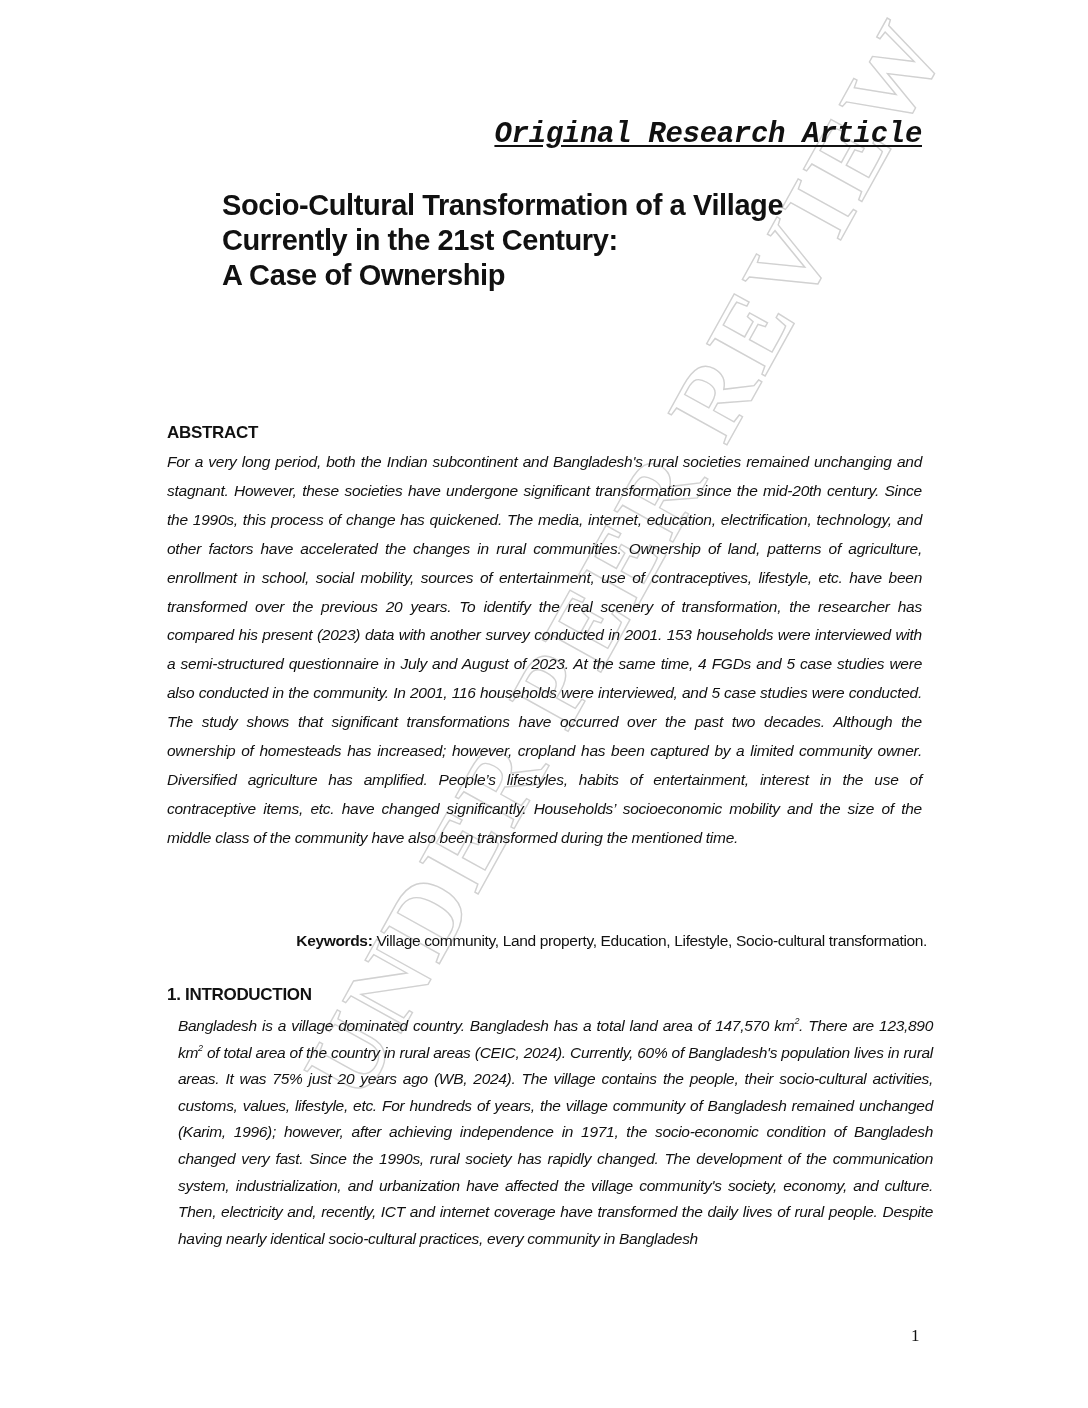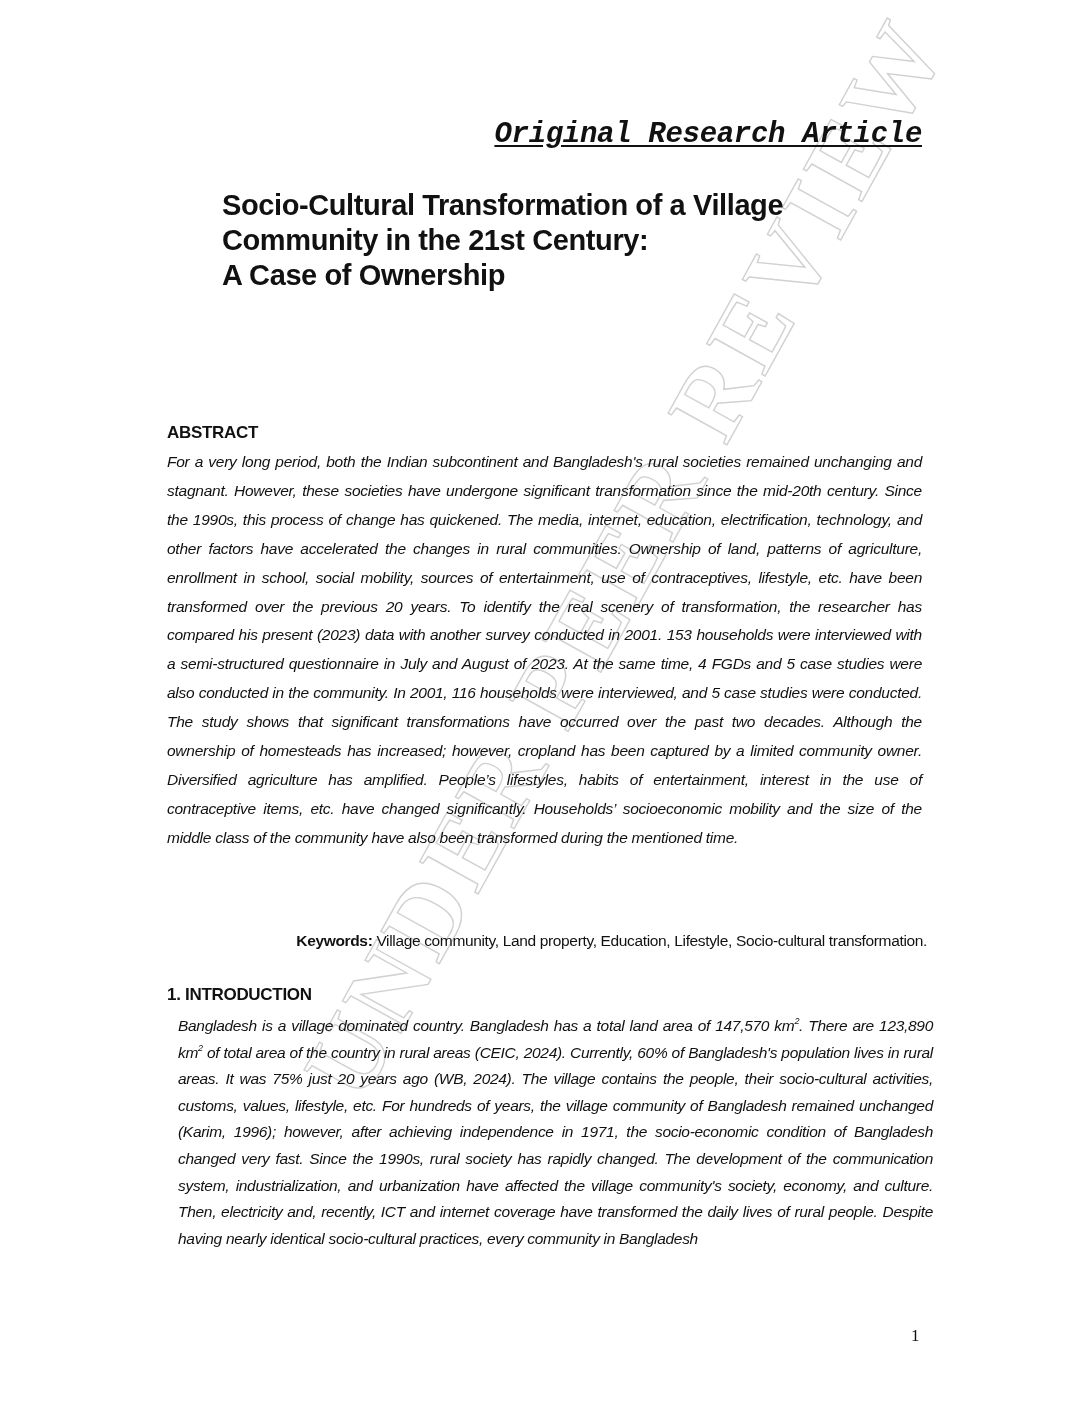--- a/index.html
+++ b/index.html
@@ -50,21 +50,21 @@
 <body>
 
 <div class="page">
 
   <div class="watermark">UNDER PEER REVIEW</div>
 
   <div class="article-type">Original Research Article</div>
 
   <div class="title">
     <div>Socio-Cultural Transformation of a Village</div>
-    <div>Community in the 21st Century:</div>
+    <div>Currently in the 21st Century:</div>
     <div>A Case of Ownership</div>
   </div>
 
   <div class="heading abstract-heading" style="font-family: 'Liberation Sans', sans-serif;">ABSTRACT</div>
   <div class="abstract-body">For a very long period, both the Indian subcontinent and Bangladesh's rural societies remained unchanging and stagnant. However, these societies have undergone significant transformation since the mid-20th century. Since the 1990s, this process of change has quickened. The media, internet, education, electrification, technology, and other factors have accelerated the changes in rural communities. Ownership of land, patterns of agriculture, enrollment in school, social mobility, sources of entertainment, use of contraceptives,  lifestyle, etc. have been transformed over the previous 20 years. To identify the real scenery of transformation, the researcher has compared his present (2023) data with another survey conducted in 2001. 153 households were interviewed with a semi-structured questionnaire in July and August of 2023. At the same time, 4 FGDs and 5 case studies were also conducted in the community. In 2001, 116 households were interviewed, and 5 case studies were conducted. The study shows that significant transformations have occurred over the past two decades. Although the ownership of homesteads has increased; however, cropland has been captured by a limited community owner. Diversified agriculture has amplified. People’s lifestyles, habits of entertainment, interest in the use of contraceptive items, etc. have changed significantly. Households’ socioeconomic mobility and the size of the middle class of the community have also been transformed during the mentioned time.</div>
 
   <div class="keywords"><b>Keywords:</b><span> Village community, Land property, Education, Lifestyle, Socio-cultural transformation.</span></div>
 
   <div class="heading intro-heading" style="font-family: Liberation Sans, sans-serif;">1. INTRODUCTION</div>
   <div class="intro-body"><span>Bangladesh is a village dominated country. Bangladesh has a total land area of 147,570 km</span><sup>2</sup><span>. There are 123,890 km</span><sup>2</sup><span> of total area of the country in rural areas (CEIC, 2024). Currently, 60% of Bangladesh's population lives in rural areas. It was 75% just 20 years ago (WB, 2024). The village contains the people, their socio-cultural activities, customs, values, lifestyle, etc. For hundreds of years, the village community of Bangladesh remained unchanged (Karim, 1996); however, after achieving independence in 1971, the socio-economic condition of Bangladesh changed very fast. Since the 1990s, rural society has rapidly changed. The development of the communication system, industrialization, and urbanization have affected the village community's society, economy, and culture. Then, electricity and, recently, ICT and internet coverage have transformed the daily lives of rural people. Despite having nearly identical socio-cultural practices, every community in Bangladesh</span></div>

